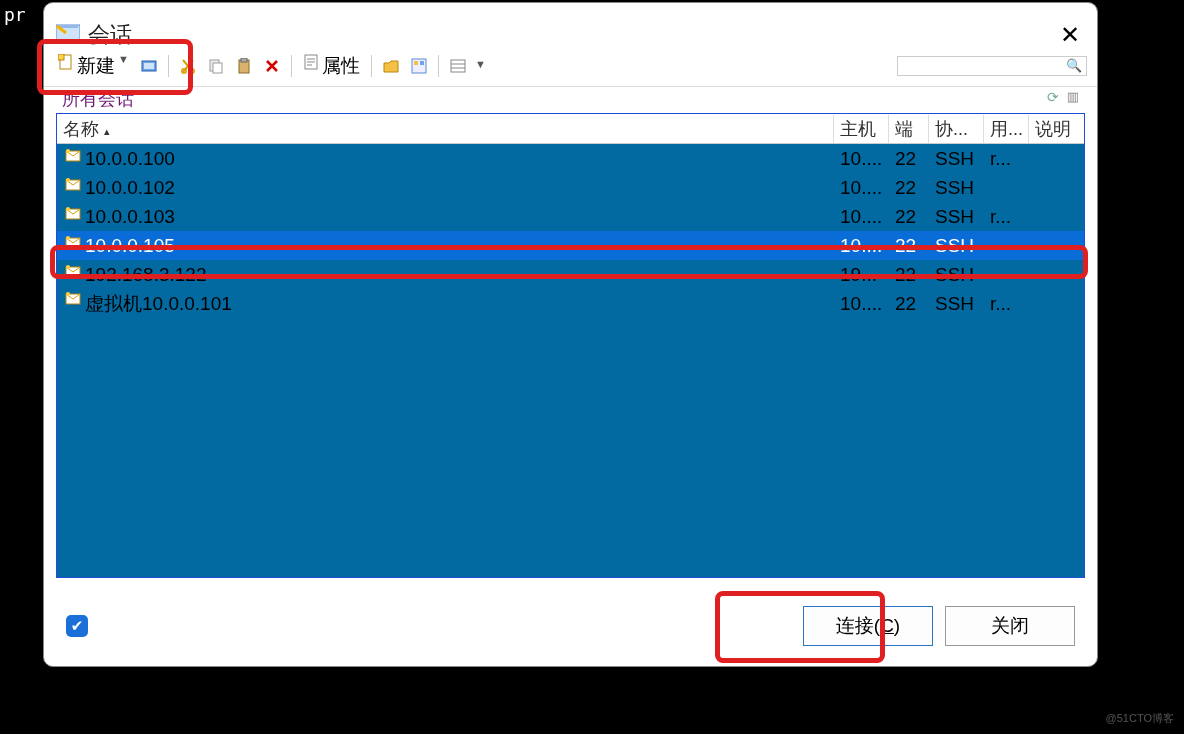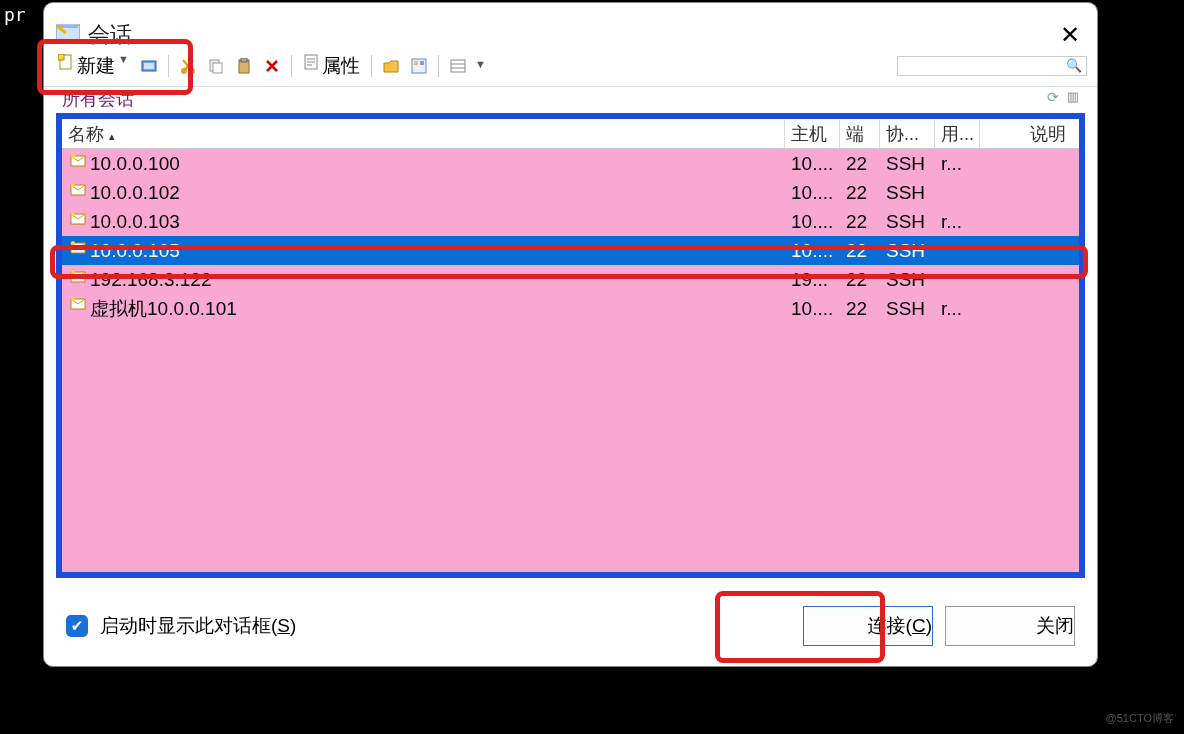--- a/index.html
+++ b/index.html
@@ -104,43 +104,43 @@
     display: flex;
     flex-direction: column;
   }
   .tree-label {
     font-size: 18px;
     padding: 0 0 2px 6px;
     color: #701a75;
   }
   .list-panel {
     flex: 1;
-    border: 6px solid #1d4ed8;
-    background: #f9a8d4;
+    border: 1px solid #1d4ed8;
+    background: #0369a1;
     display: flex;
     flex-direction: column;
     overflow: hidden;
   }
   .list-header {
     display: flex;
     background: #fff;
     border-bottom: 1px solid #ccc;
     font-size: 18px;
     color: #333;
     height: 30px;
     align-items: center;
     position: relative;
   }
   .col { padding: 2px 6px; border-right: 1px solid #ddd; white-space: nowrap; overflow: hidden; }
   .col-name { flex: 1; }
   .col-host { width: 55px; }
   .col-port { width: 40px; }
   .col-proto{ width: 55px; }
   .col-user { width: 45px; }
-  .col-desc { width: 55px; border-right:none;margin-left:44px;}
+  .col-desc { width: 55px; border-right:none;}
   .sort-arrow { font-size: 11px; }
   .rows { flex:1; overflow:auto; }
   .row {
     display: flex;
     font-size: 19px;
     height: 29px;
     align-items: center;
     color: #000;
     cursor: pointer;
   }
@@ -167,21 +167,21 @@
   }
   .chk-label { font-size: 19px; }
   .btn {
     width: 130px;
     height: 40px;
     border: 1px solid #999;
     background: #fdfdfd;
     font-size: 19px;
     display: flex;
     align-items: center;
-    justify-content: flex-end;
+    justify-content: center;
     cursor: pointer;
   }
   .btn.primary { border: 1px solid #2a72c8; }
   .spacer { flex:1; }
   
   .hl {
     position: absolute;
     border: 5px solid #e02020;
     border-radius: 8px;
     pointer-events: none;
@@ -406,23 +406,20 @@
             <div class="col col-proto">SSH</div>
             <div class="col col-user">r...</div>
             <div class="col col-desc"></div>
           </div>
         </div>
     </div>
   </div>
 
   <div class="bottom-bar">
     <div class="chk">✔</div>
-    <div class="chk-label">
-      <span>启动时显示此对话框(<u>S</u>)</span>
-    </div>
     <div class="spacer"></div>
     <div class="btn primary">
       <span>连接(<u>C</u>)</span>
     </div>
     <div class="btn">关闭</div>
   </div>
 
 </div>
 
 <div class="hl" style="left:37px; top:39px; width:156px; height:56px;"></div>

